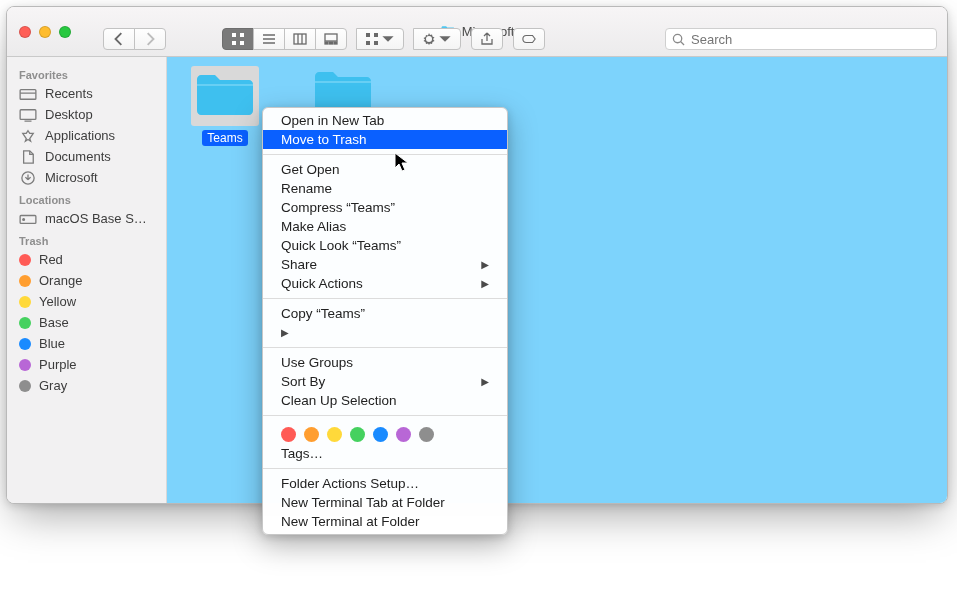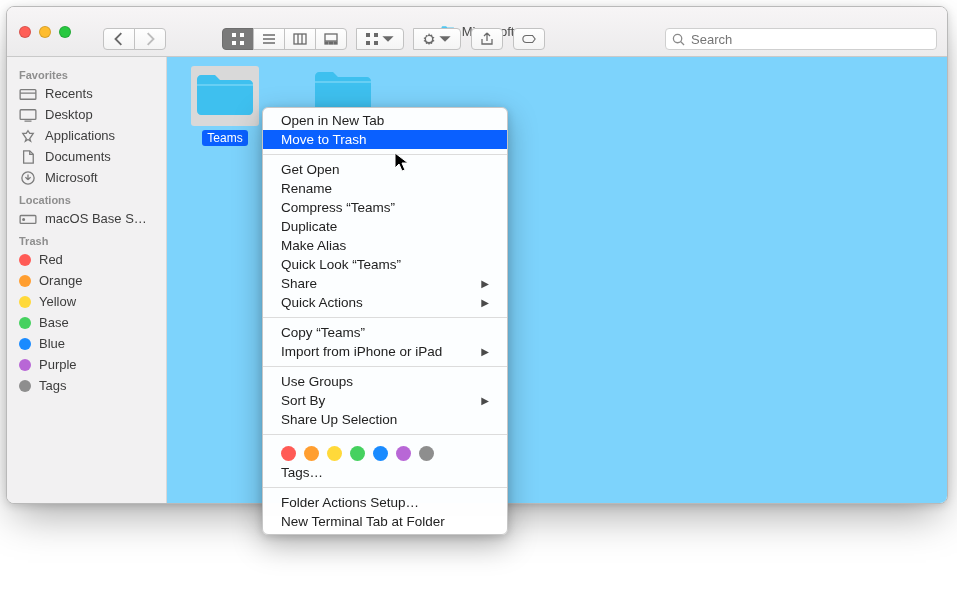--- a/index.html
+++ b/index.html
@@ -285,21 +285,21 @@
           <div class="side-item">
             <div class="tag-dot" style="background: rgb(26, 139, 255);"></div>
             <span>Blue</span>
           </div>
           <div class="side-item">
             <div class="tag-dot" style="background: rgb(184, 103, 214);"></div>
             <span>Purple</span>
           </div>
           <div class="side-item">
             <div class="tag-dot" style="background: rgb(142, 142, 142);"></div>
-            <span>Tags</span>
+            <span>Gray</span>
           </div>
         </div>
     </div>
 
     <div class="content">
       <div id="folders-host" style="display:flex;gap:46px;">
           <div class="folder-item selected">
             <div class="folder-icon-wrap"><svg class="folder-icon" viewBox="0 0 62 50">
                 <path fill="#3ec0ef" d="M3 10c0-2 2-4 4-4h14l5 5h29c2 0 4 2 4 4v27c0 2-2 4-4 4H7c-2 0-4-2-4-4z"></path>
                 <path fill="#67cff4" d="M3 15h56v2H3z"></path>
@@ -329,54 +329,50 @@
     <div class="cm-item">
       <span>Get Open</span>
     </div>
     <div class="cm-item">
       <span>Rename</span>
     </div>
     <div class="cm-item">
       <span>Compress “Teams”</span>
     </div>
     <div class="cm-item">
-      <span>Duplicate</span>
-    </div>
-    <div class="cm-item">
       <span>Make Alias</span>
     </div>
     <div class="cm-item">
       <span>Quick Look “Teams”</span>
     </div>
     <div class="cm-item">
       <span>Share</span>
       <span class="cm-sub">▶</span>
     </div>
     <div class="cm-item">
       <span>Quick Actions</span>
       <span class="cm-sub">▶</span>
     </div>
     <div class="cm-sep"></div>
     <div class="cm-item">
       <span>Copy “Teams”</span>
     </div>
     <div class="cm-item">
-      <span>Import from iPhone or iPad</span>
       <span class="cm-sub">▶</span>
     </div>
     <div class="cm-sep"></div>
     <div class="cm-item">
       <span>Use Groups</span>
     </div>
     <div class="cm-item">
       <span>Sort By</span>
       <span class="cm-sub">▶</span>
     </div>
     <div class="cm-item">
-      <span>Share Up Selection</span>
+      <span>Clean Up Selection</span>
     </div>
     <div class="cm-sep"></div>
     <div class="cm-tags">
       <div class="cm-tagdot" style="background: rgb(255, 91, 86);"></div>
       <div class="cm-tagdot" style="background: rgb(255, 158, 48);"></div>
       <div class="cm-tagdot" style="background: rgb(255, 217, 58);"></div>
       <div class="cm-tagdot" style="background: rgb(69, 209, 95);"></div>
       <div class="cm-tagdot" style="background: rgb(26, 139, 255);"></div>
       <div class="cm-tagdot" style="background: rgb(184, 103, 214);"></div>
       <div class="cm-tagdot" style="background: rgb(142, 142, 142);"></div>
@@ -384,19 +380,22 @@
     <div class="cm-item">
       <span>Tags…</span>
     </div>
     <div class="cm-sep"></div>
     <div class="cm-item">
       <span>Folder Actions Setup…</span>
     </div>
     <div class="cm-item">
       <span>New Terminal Tab at Folder</span>
     </div>
+    <div class="cm-item">
+      <span>New Terminal at Folder</span>
+    </div>
   </div>
 
 <div class="cursor-arrow">
   <svg width="16" height="20" viewBox="0 0 16 20">
       <path d="M1 1l0 15 4-4 3 7 3-1-3-7 6 0z" fill="#000" stroke="#fff" stroke-width="1"></path>
     </svg>
 </div>
 
 </body></html>

